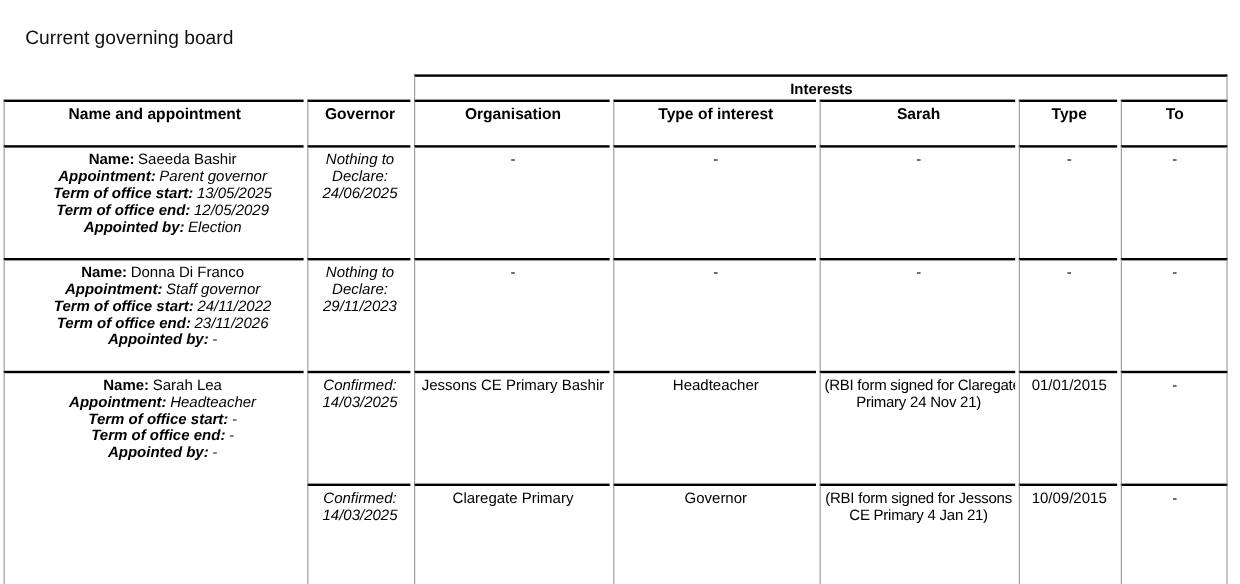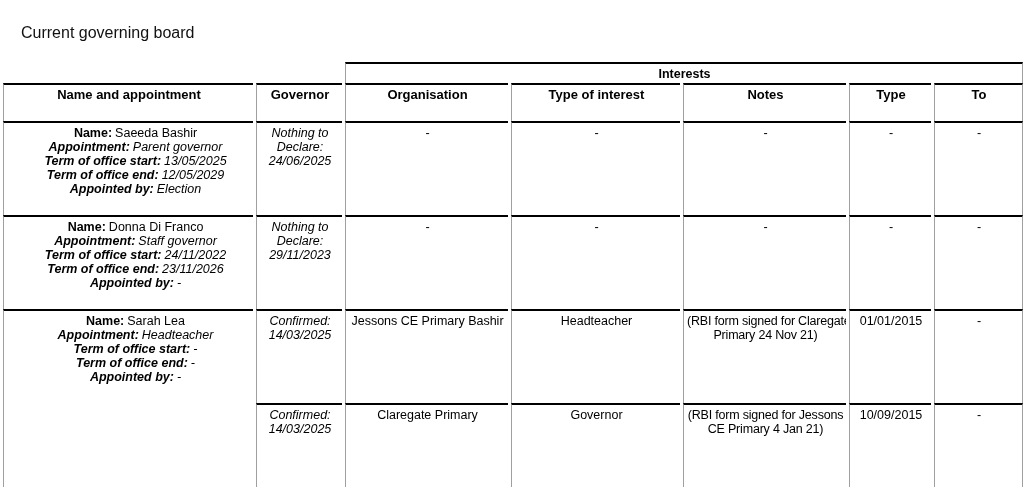--- a/index.html
+++ b/index.html
@@ -101,21 +101,21 @@
         <tr style="height:19px">
       <td class="blank" colspan="2"></td>
       <td class="group-head bt vl vr" colspan="5">Interests</td>
     </tr>
 
     <tr style="height:38px">
       <th class="col-head bt vl">Name and appointment</th>
       <th class="col-head bt vl">Governor</th>
       <th class="col-head bt vl">Organisation</th>
       <th class="col-head bt vl">Type of interest</th>
-      <th class="col-head bt vl">Notes</th>
+      <th class="col-head bt vl">Sarah</th>
       <th class="col-head bt vl center">Type</th>
       <th class="col-head bt vl vr center">To</th>
     </tr>
 
     <tr style="height:94px">
       <td class="cell bt vl">
         <div class="fld"><span class="lbl">Name:</span><span>Saeeda Bashir</span></div>
         <div class="fld"><span class="lbl-i">Appointment:</span><span class="val-i">Parent governor</span></div>
         <div class="fld"><span class="lbl-i">Term of office start:</span><span class="val-i">13/05/2025</span></div>
         <div class="fld"><span class="lbl-i">Term of office end:</span><span class="val-i">12/05/2029</span></div>

